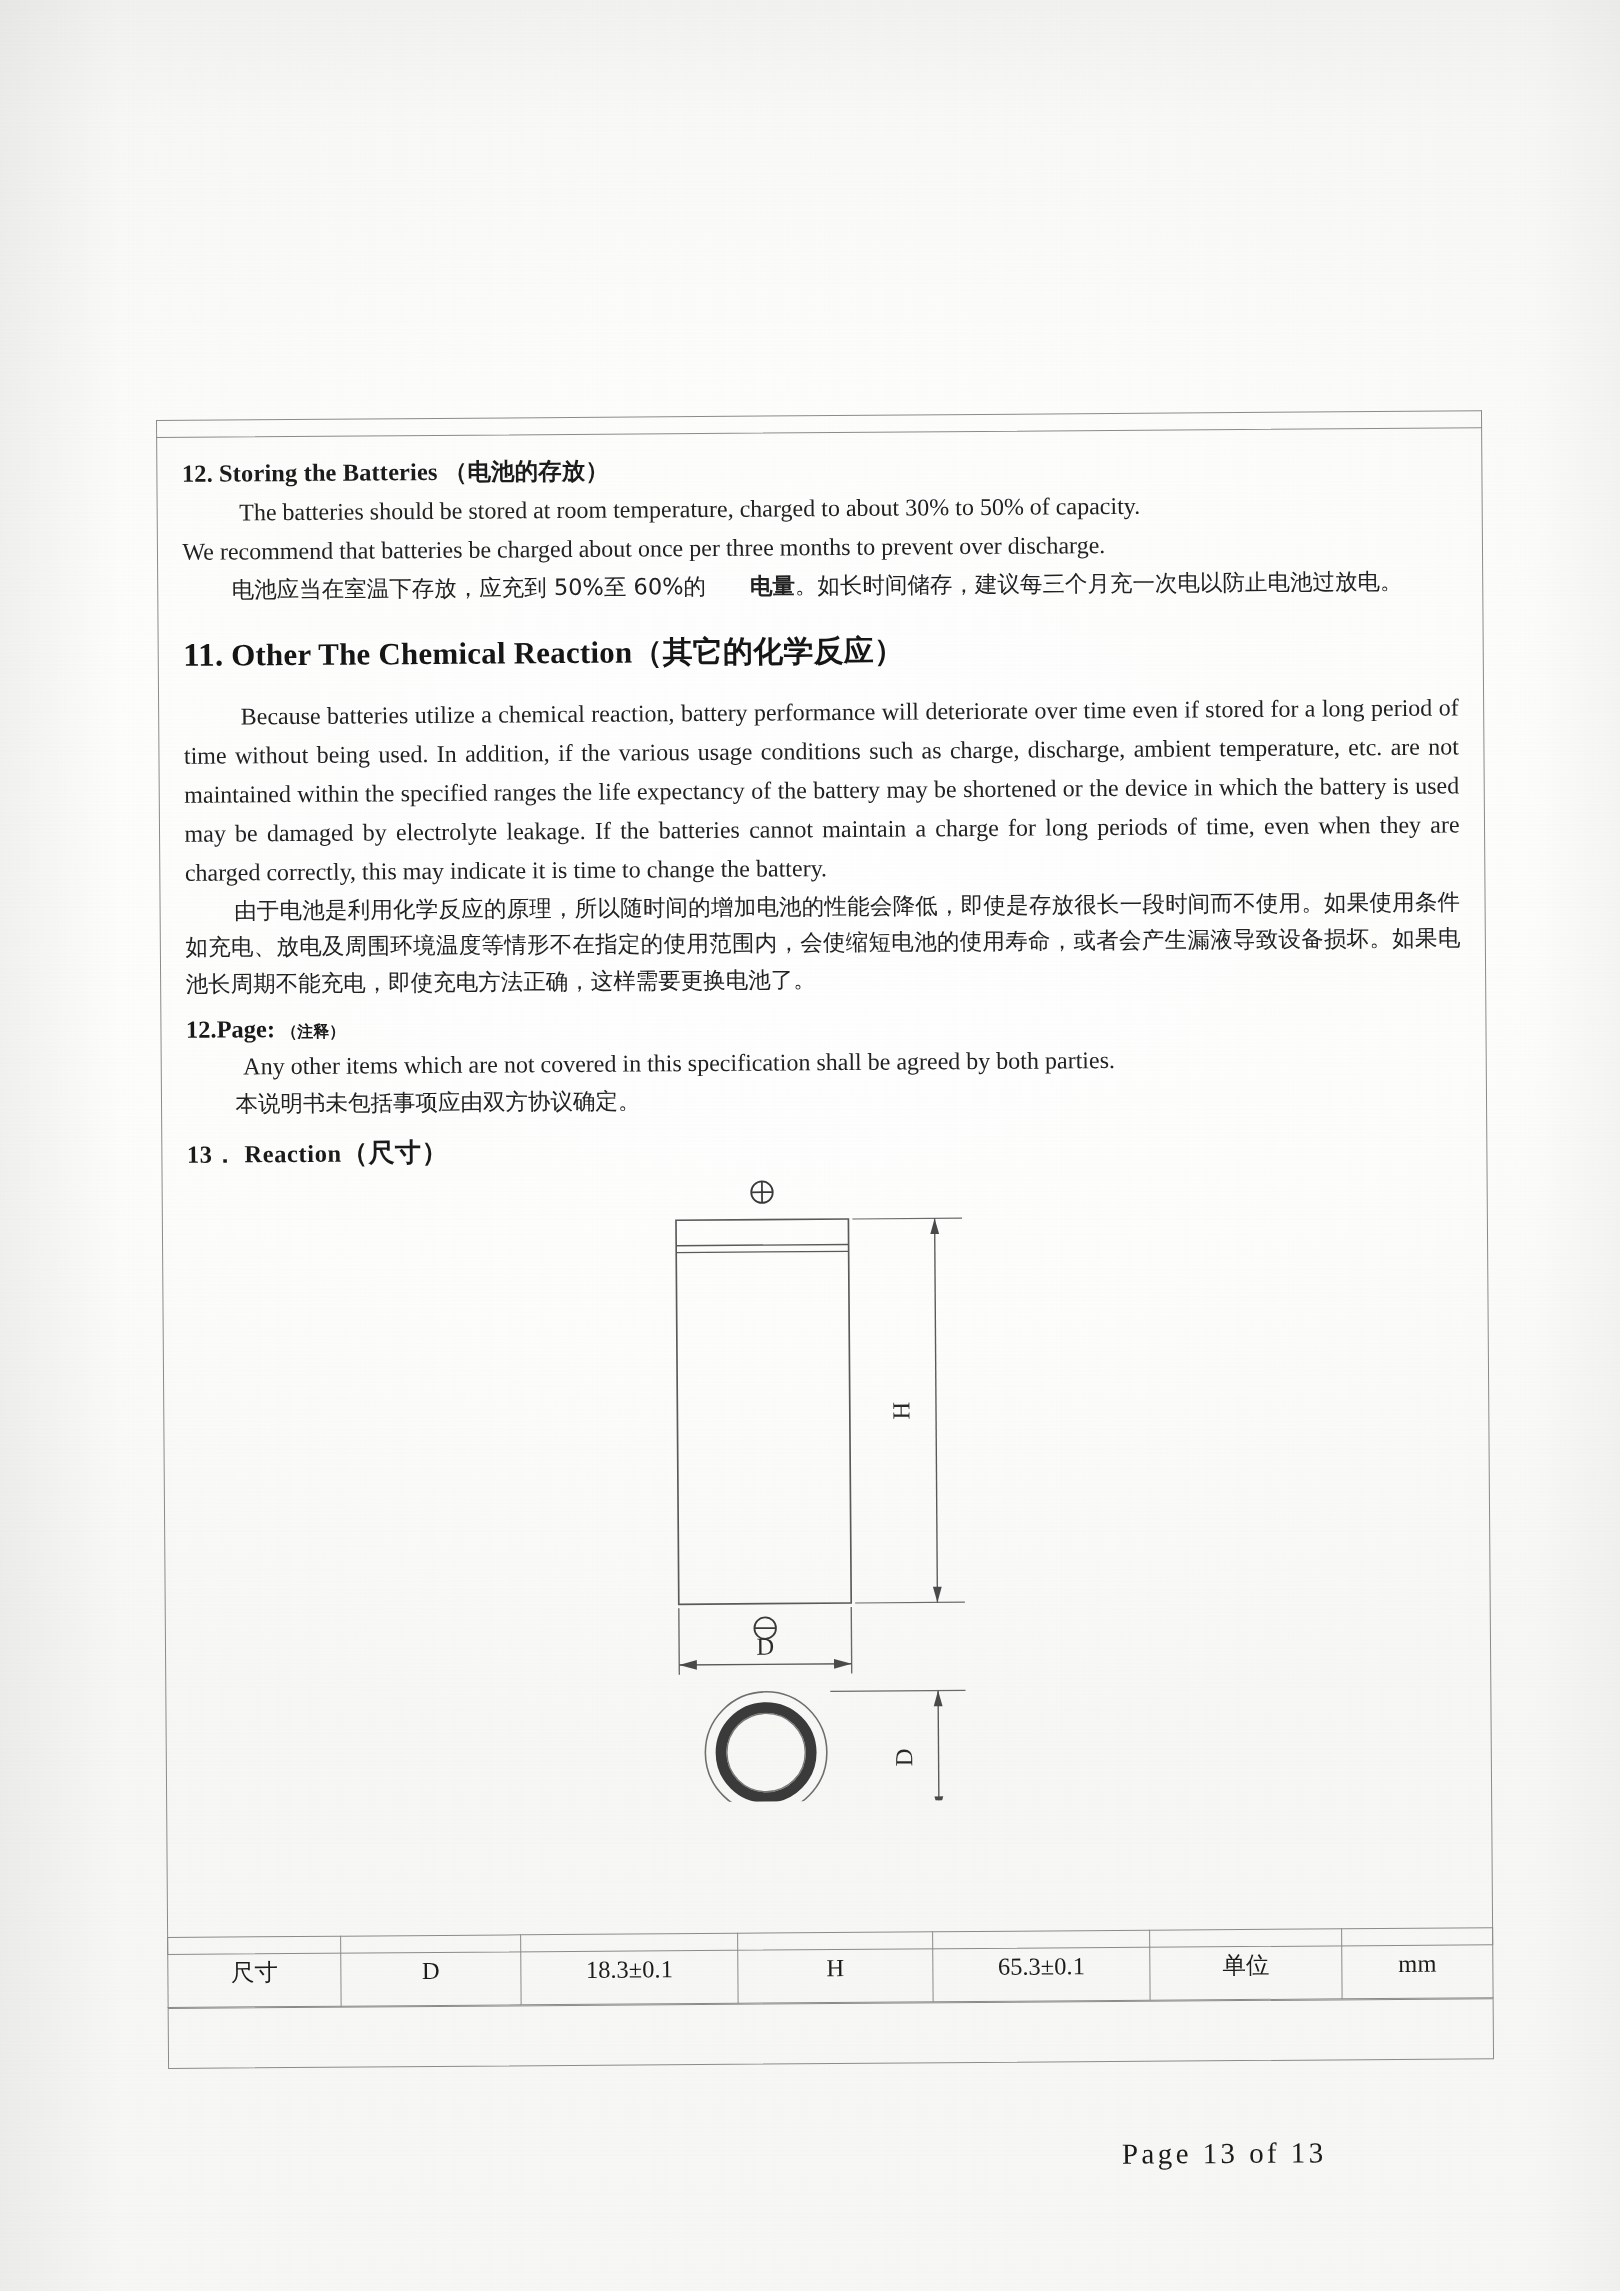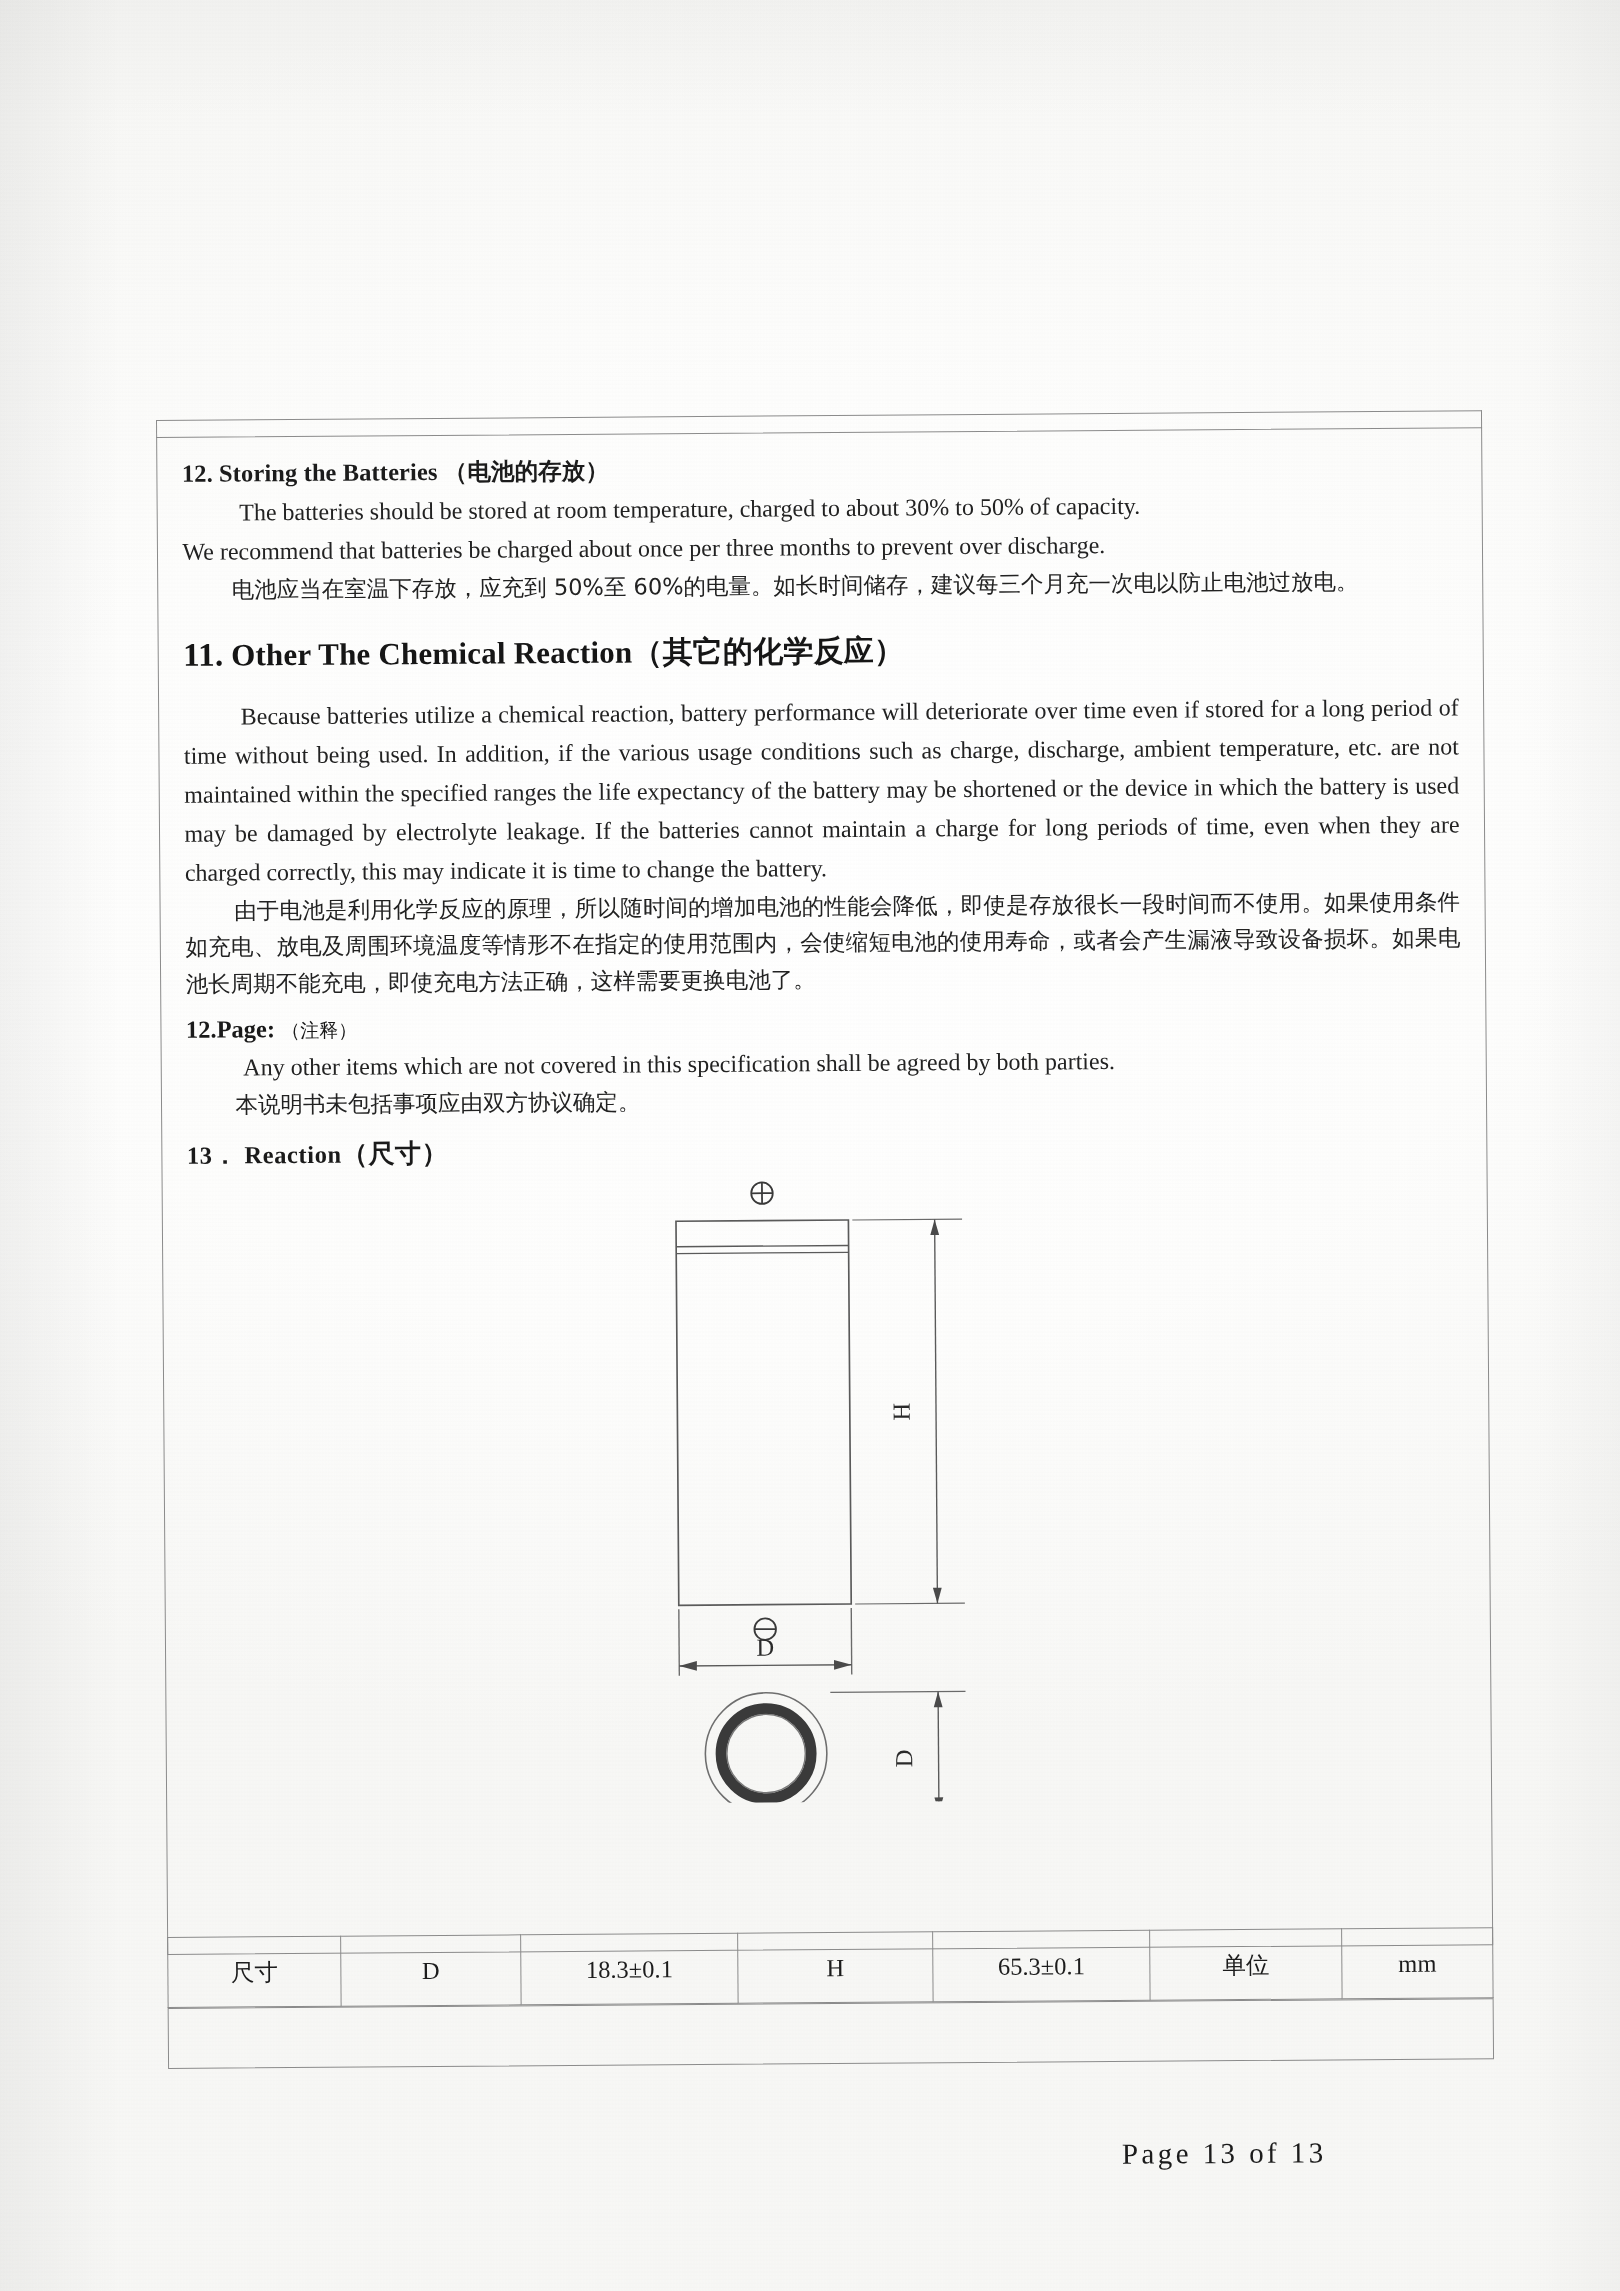--- a/index.html
+++ b/index.html
@@ -89,21 +89,21 @@
     letter-spacing: 0.2px;
   }
   .h-big .num { font-size: 33px; }
   .h-big .cn  { font-family: "DejaVu Sans", sans-serif; font-size: 30px; font-weight: bold; }
 
   .h-sec2 {
     font-weight: bold;
     font-size: 24.5px;
     margin: 13.7px 0 3.9px 0;
   }
-  .h-sec2 .cn { font-family: "DejaVu Sans", sans-serif; font-size: 19px; font-weight: normal; }
+  .h-sec2 .cn { font-family: "DejaVu Sans", sans-serif; font-size: 16px; font-weight: bold; }
 
   .h-sec3 {
     font-weight: bold;
     font-size: 24.5px;
     margin: 13.7px 0 5.9px 0;
     letter-spacing: 0.6px;
   }
   .h-sec3 .cn { font-family: "DejaVu Sans", sans-serif; font-size: 26px; font-weight: bold; }
 
   p.en {
@@ -117,21 +117,21 @@
 
   p.cn {
     font-family: "DejaVu Sans", sans-serif;
     font-size: 22.5px;
     line-height: 1.62;
     margin: 0;
     text-align: justify;
     color: #222;
   }
   p.cn.indent { text-indent: 49px; }
-  p.cn b { font-weight: normal; }
+  p.cn b { font-weight: bold; margin-left: 44px; }
 
   .blk { margin-bottom: 2px; }
 
   
   #drawing {
     position: relative;
     width: 100%;
     height: 627px;
     margin-top: 7.8px;
   }

